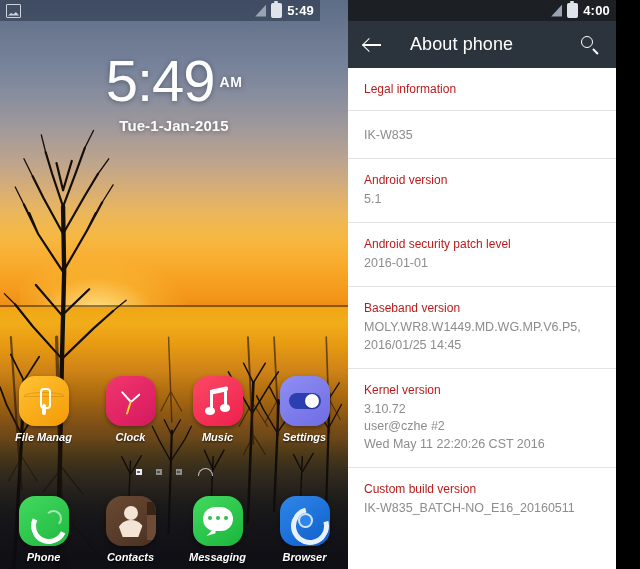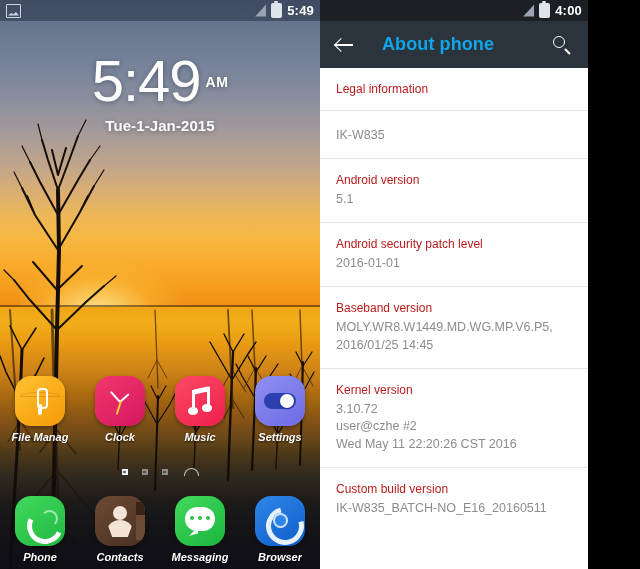--- a/index.html
+++ b/index.html
@@ -1,20 +1,20 @@
 <!DOCTYPE html>
 <html><head>
 <meta charset="utf-8">
 <style>
   html,body{margin:0;padding:0;background:#000;}
   body{width:640px;height:569px;overflow:hidden;font-family:"Liberation Sans",sans-serif;}
   .screen{position:relative;width:640px;height:569px;display:flex;}
 
   
-  .phone-left{position:relative;width:320px;height:569px;overflow:hidden;background:#3c4a5e;}
+  .phone-left{position:relative;width:348px;height:569px;overflow:hidden;background:#3c4a5e;}
   .wallpaper{position:absolute;inset:0;}
   .sky{position:absolute;left:0;right:0;top:0;height:330px;
        background:linear-gradient(to bottom,
         #5d6d86 0%, #6a7890 10%, #77839a 20%, #8a8f9e 30%,
         #a49a9a 40%, #c0a58b 50%, #d9ae73 58%, #ecb75a 65%,
         #f6b842 72%, #f9ab2c 80%, #f59a1c 88%, #ec8a12 95%, #e07c0c 100%);}
   .sun-glow{position:absolute;left:20px;top:255px;width:170px;height:130px;
         background:radial-gradient(ellipse at 45% 50%, rgba(255,248,205,.96) 0%, rgba(255,228,130,.72) 22%, rgba(252,196,60,.38) 46%, rgba(240,160,20,0) 72%);}
   .water{position:absolute;left:0;right:0;top:307px;bottom:0;
        background:linear-gradient(to bottom,
@@ -114,21 +114,21 @@
   .phone-right{position:relative;width:268px;height:569px;background:#fff;overflow:hidden;}
   .r-statusbar{height:21px;background:#1c1f24;display:flex;align-items:center;
        justify-content:flex-end;gap:5px;padding:0 6px;box-sizing:border-box;}
   .r-statusbar .sb-time{font-size:13px;}
   .r-statusbar .ic-nosig b{background:#1c1f24;}
   .toolbar{height:47px;background:#2b343c;display:flex;align-items:center;padding:0 13px;box-sizing:border-box;}
   .back-arrow{width:22px;height:22px;position:relative;cursor:pointer;}
   .back-arrow:before{content:"";position:absolute;left:2px;top:10.2px;width:18px;height:1.9px;background:#fff;}
   .back-arrow:after{content:"";position:absolute;left:2.5px;top:6.5px;width:9px;height:9px;
        border-left:1.9px solid #fff;border-bottom:1.9px solid #fff;transform:rotate(45deg);}
-  .tb-title{flex:1;color:#0ea5e9;font-size:18px;font-weight:bold;margin-left:27px;letter-spacing:.1px;}
+  .tb-title{flex:1;color:#ffffff;font-size:18px;font-weight:normal;margin-left:27px;letter-spacing:.1px;}
   .search-icon{width:20px;height:20px;position:relative;cursor:pointer;margin-right:3px;}
   .search-icon:before{content:"";position:absolute;left:1px;top:1px;width:12px;height:12px;
        border:1.9px solid #fff;border-radius:50%;box-sizing:border-box;}
   .search-icon:after{content:"";position:absolute;left:12.5px;top:13px;width:7px;height:1.9px;
        background:#fff;transform:rotate(45deg);transform-origin:left center;}
   .list{height:501px;overflow:hidden;}
   .item{padding:13px 16px 13px 16px;border-bottom:1px solid #e4e4e4;box-sizing:border-box;}
   .item:last-child{border-bottom:0;}
   .item-title{font-size:12px;color:#b91c1c;line-height:1.35;}
   .item-sub{font-size:12.5px;color:#8c8c8c;line-height:1.42;margin-top:3px;white-space:pre-line;}

